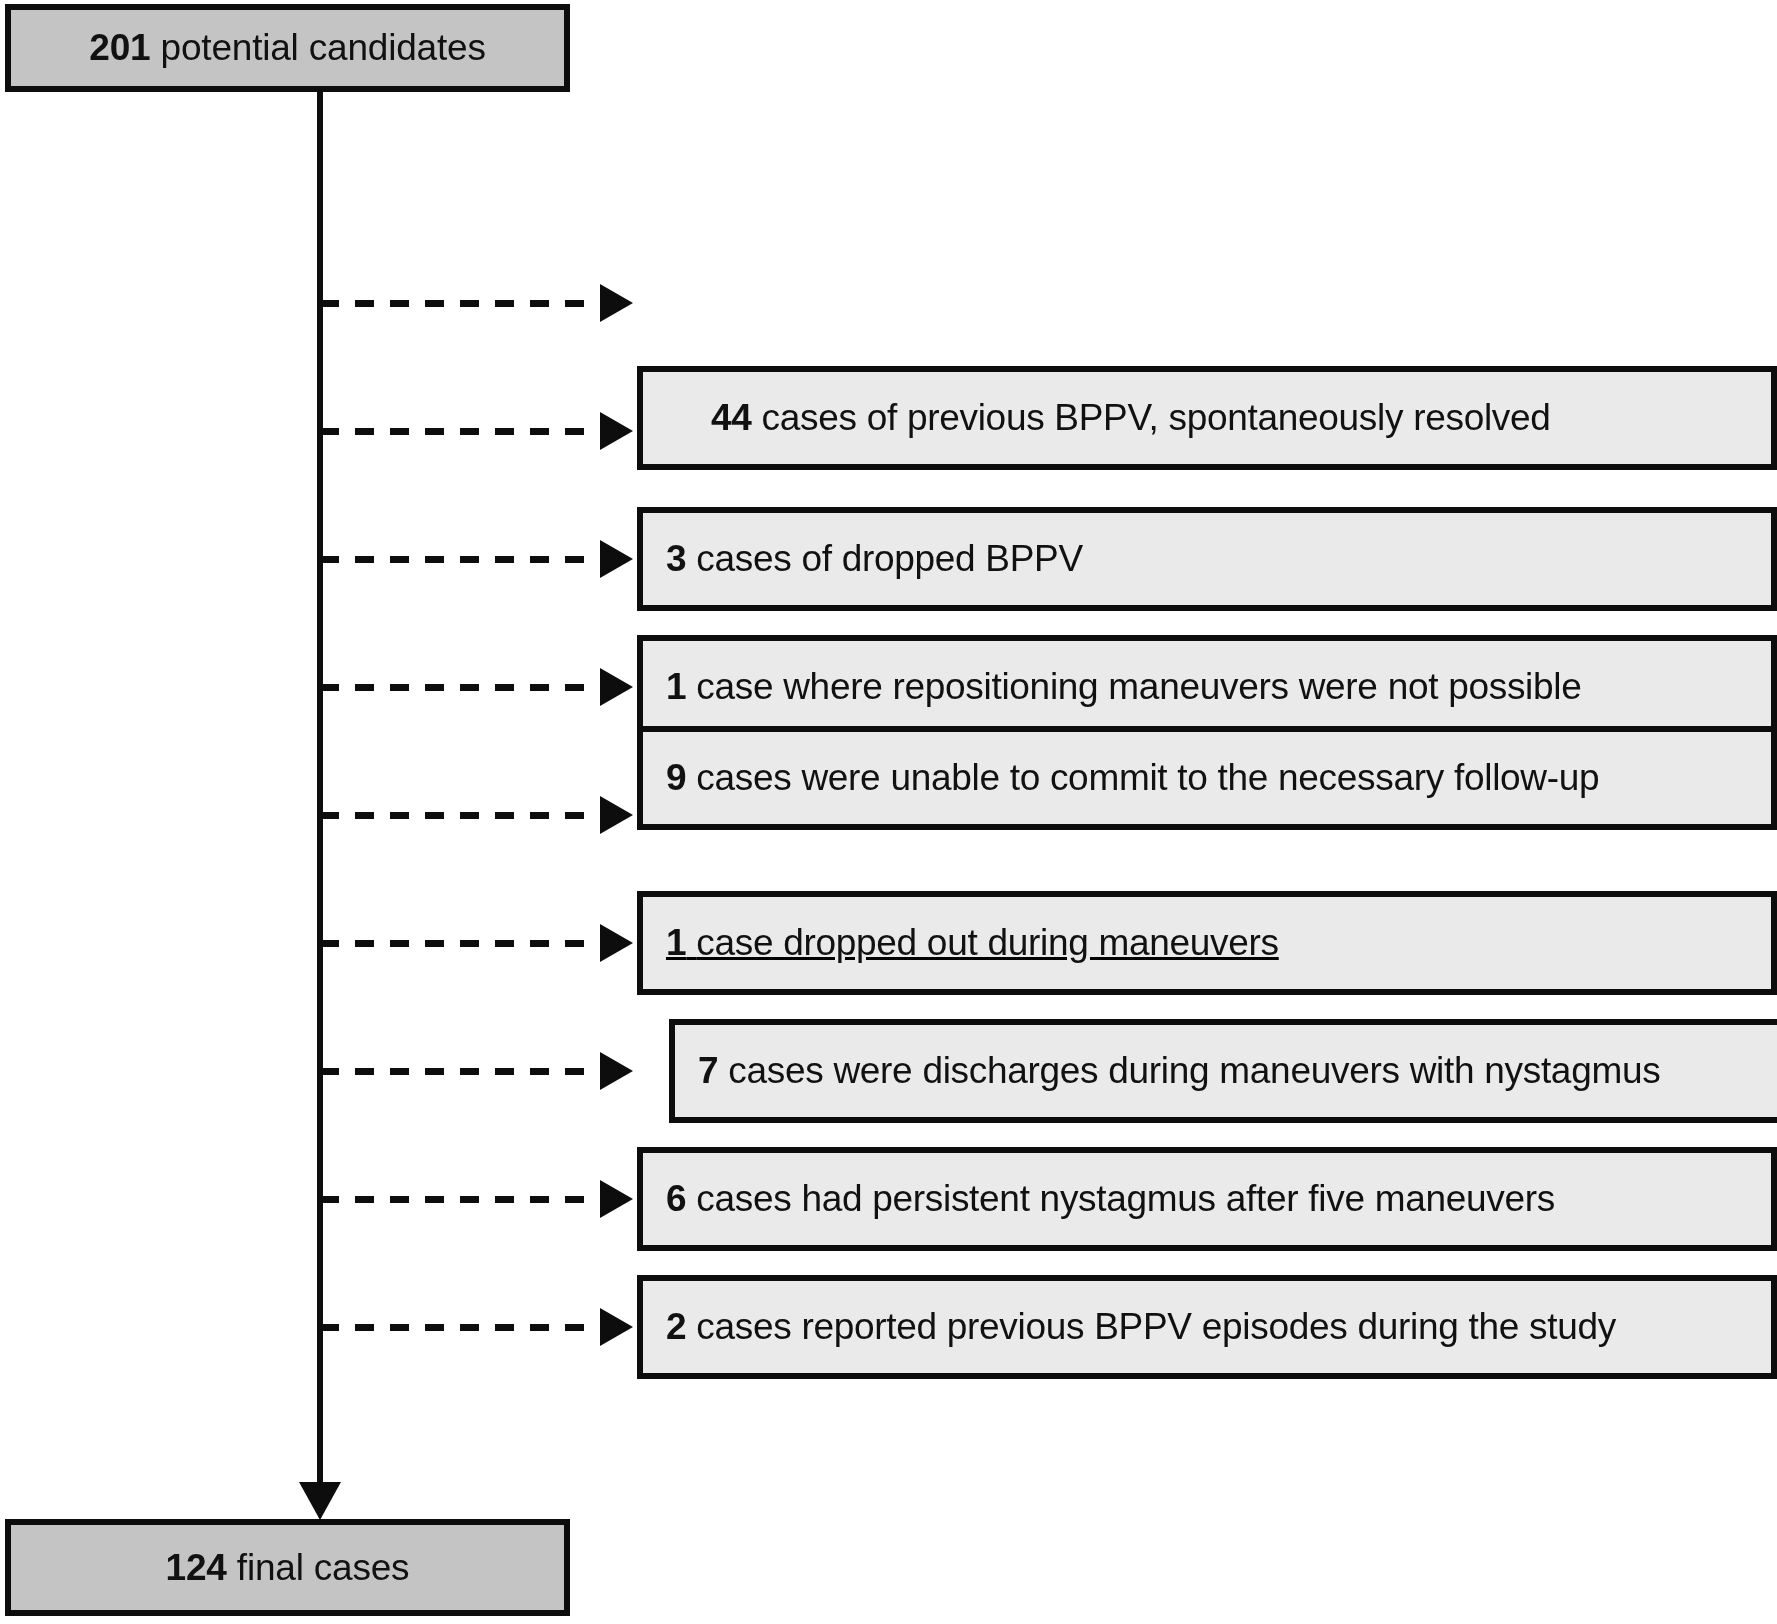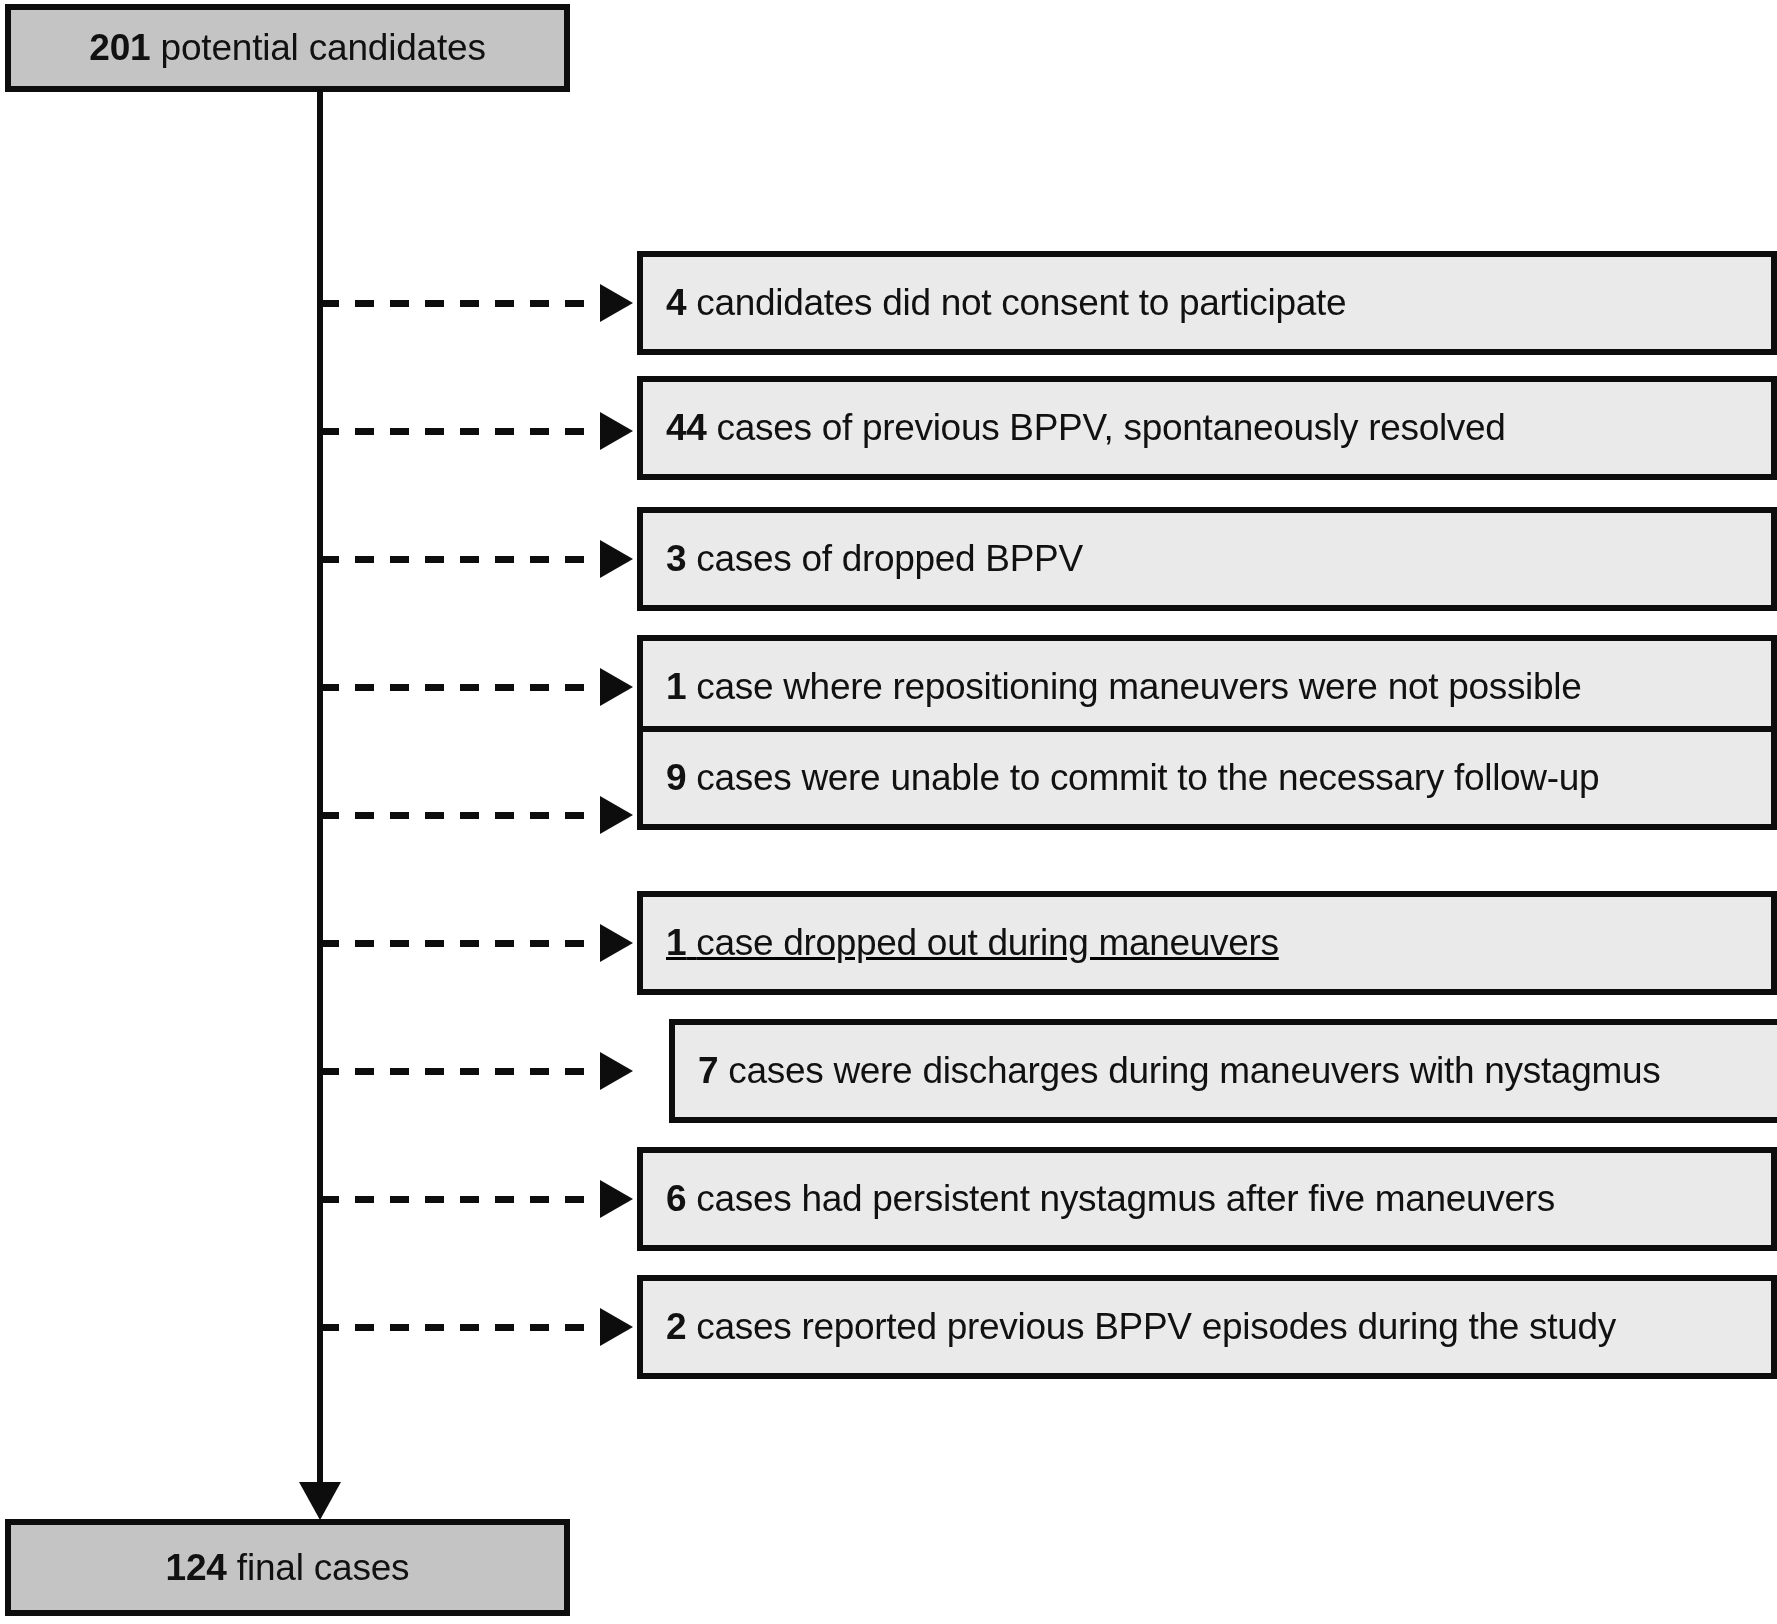--- a/index.html
+++ b/index.html
@@ -136,28 +136,22 @@
 
   <div class="branch" style="left:320px; top:1068px; width:280px;"></div>
   <div class="branch-arrowhead" style="left:600px; top:1052px;"></div>
 
   <div class="branch" style="left:320px; top:1196px; width:280px;"></div>
   <div class="branch-arrowhead" style="left:600px; top:1180px;"></div>
 
   <div class="branch" style="left:320px; top:1324px; width:280px;"></div>
   <div class="branch-arrowhead" style="left:600px; top:1308px;"></div>
 
-  <div class="node-exclusion" style="top:251px;">
-    <div class="node-text">
-      <span class="num">4</span>
-      <span>candidates did not consent to participate</span>
-    </div>
-  </div>
-
-  <div class="node-exclusion" style="top:376px;">
+
+  <div class="node-exclusion" style="top:366px;padding-left:45px;">
     <div class="node-text">
       <span class="num">44</span>
       <span>cases of previous BPPV, spontaneously resolved</span>
     </div>
   </div>
 
   <div class="node-exclusion" style="top:507px;">
     <div class="node-text">
       <span class="num">3</span>
       <span>cases of dropped BPPV</span>

